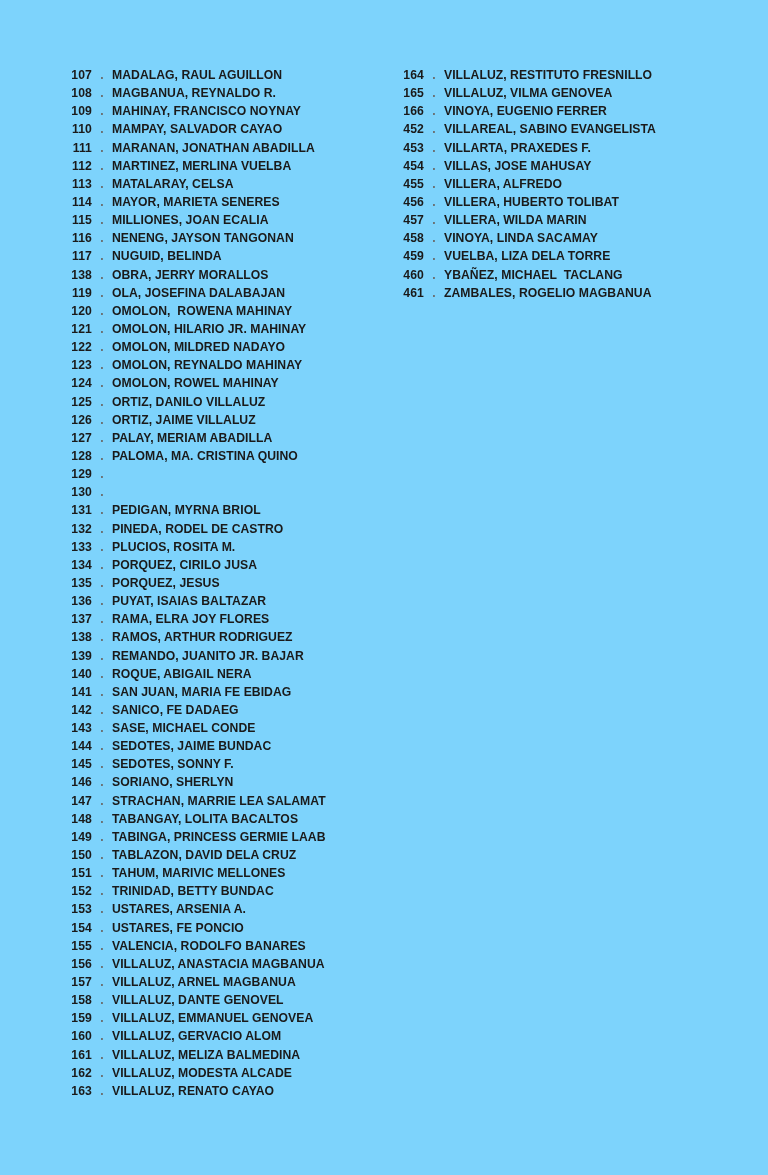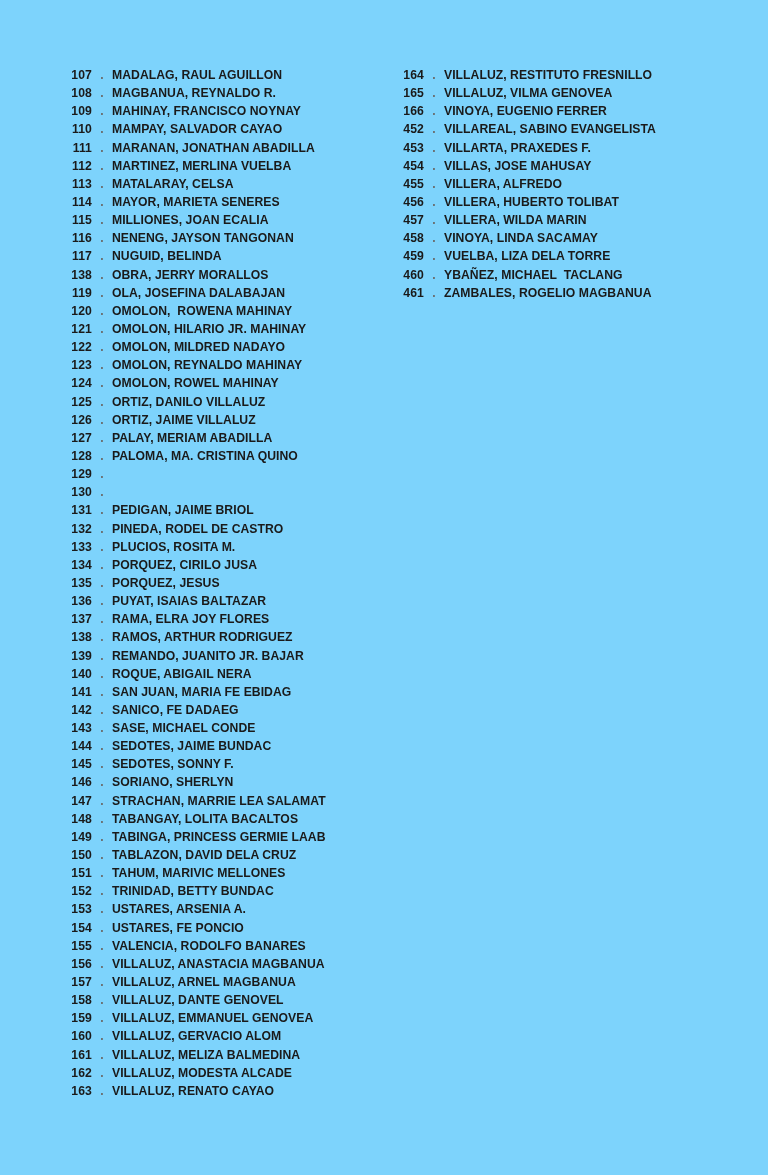--- a/index.html
+++ b/index.html
@@ -82,21 +82,21 @@
         <div class="entry"><span class="num">121</span><span class="dot">.</span><span class="name">OMOLON, HILARIO JR. MAHINAY</span></div>
         <div class="entry"><span class="num">122</span><span class="dot">.</span><span class="name">OMOLON, MILDRED NADAYO</span></div>
         <div class="entry"><span class="num">123</span><span class="dot">.</span><span class="name">OMOLON, REYNALDO MAHINAY</span></div>
         <div class="entry"><span class="num">124</span><span class="dot">.</span><span class="name">OMOLON, ROWEL MAHINAY</span></div>
         <div class="entry"><span class="num">125</span><span class="dot">.</span><span class="name">ORTIZ, DANILO VILLALUZ</span></div>
         <div class="entry"><span class="num">126</span><span class="dot">.</span><span class="name">ORTIZ, JAIME VILLALUZ</span></div>
         <div class="entry"><span class="num">127</span><span class="dot">.</span><span class="name">PALAY, MERIAM ABADILLA</span></div>
         <div class="entry"><span class="num">128</span><span class="dot">.</span><span class="name">PALOMA, MA. CRISTINA QUINO</span></div>
         <div class="entry"><span class="num">129</span><span class="dot">.</span></div>
         <div class="entry"><span class="num">130</span><span class="dot">.</span></div>
-        <div class="entry"><span class="num">131</span><span class="dot">.</span><span class="name">PEDIGAN, JAIME BRIOL</span></div>
+        <div class="entry"><span class="num">131</span><span class="dot">.</span><span class="name">PEDIGAN, MYRNA BRIOL</span></div>
         <div class="entry"><span class="num">132</span><span class="dot">.</span><span class="name">PINEDA, RODEL DE CASTRO</span></div>
         <div class="entry"><span class="num">133</span><span class="dot">.</span><span class="name">PLUCIOS, ROSITA M.</span></div>
         <div class="entry"><span class="num">134</span><span class="dot">.</span><span class="name">PORQUEZ, CIRILO JUSA</span></div>
         <div class="entry"><span class="num">135</span><span class="dot">.</span><span class="name">PORQUEZ, JESUS</span></div>
         <div class="entry"><span class="num">136</span><span class="dot">.</span><span class="name">PUYAT, ISAIAS BALTAZAR</span></div>
         <div class="entry"><span class="num">137</span><span class="dot">.</span><span class="name">RAMA, ELRA JOY FLORES</span></div>
         <div class="entry"><span class="num">138</span><span class="dot">.</span><span class="name">RAMOS, ARTHUR RODRIGUEZ</span></div>
         <div class="entry"><span class="num">139</span><span class="dot">.</span><span class="name">REMANDO, JUANITO JR. BAJAR</span></div>
         <div class="entry"><span class="num">140</span><span class="dot">.</span><span class="name">ROQUE, ABIGAIL NERA</span></div>
         <div class="entry"><span class="num">141</span><span class="dot">.</span><span class="name">SAN JUAN, MARIA FE EBIDAG</span></div>

